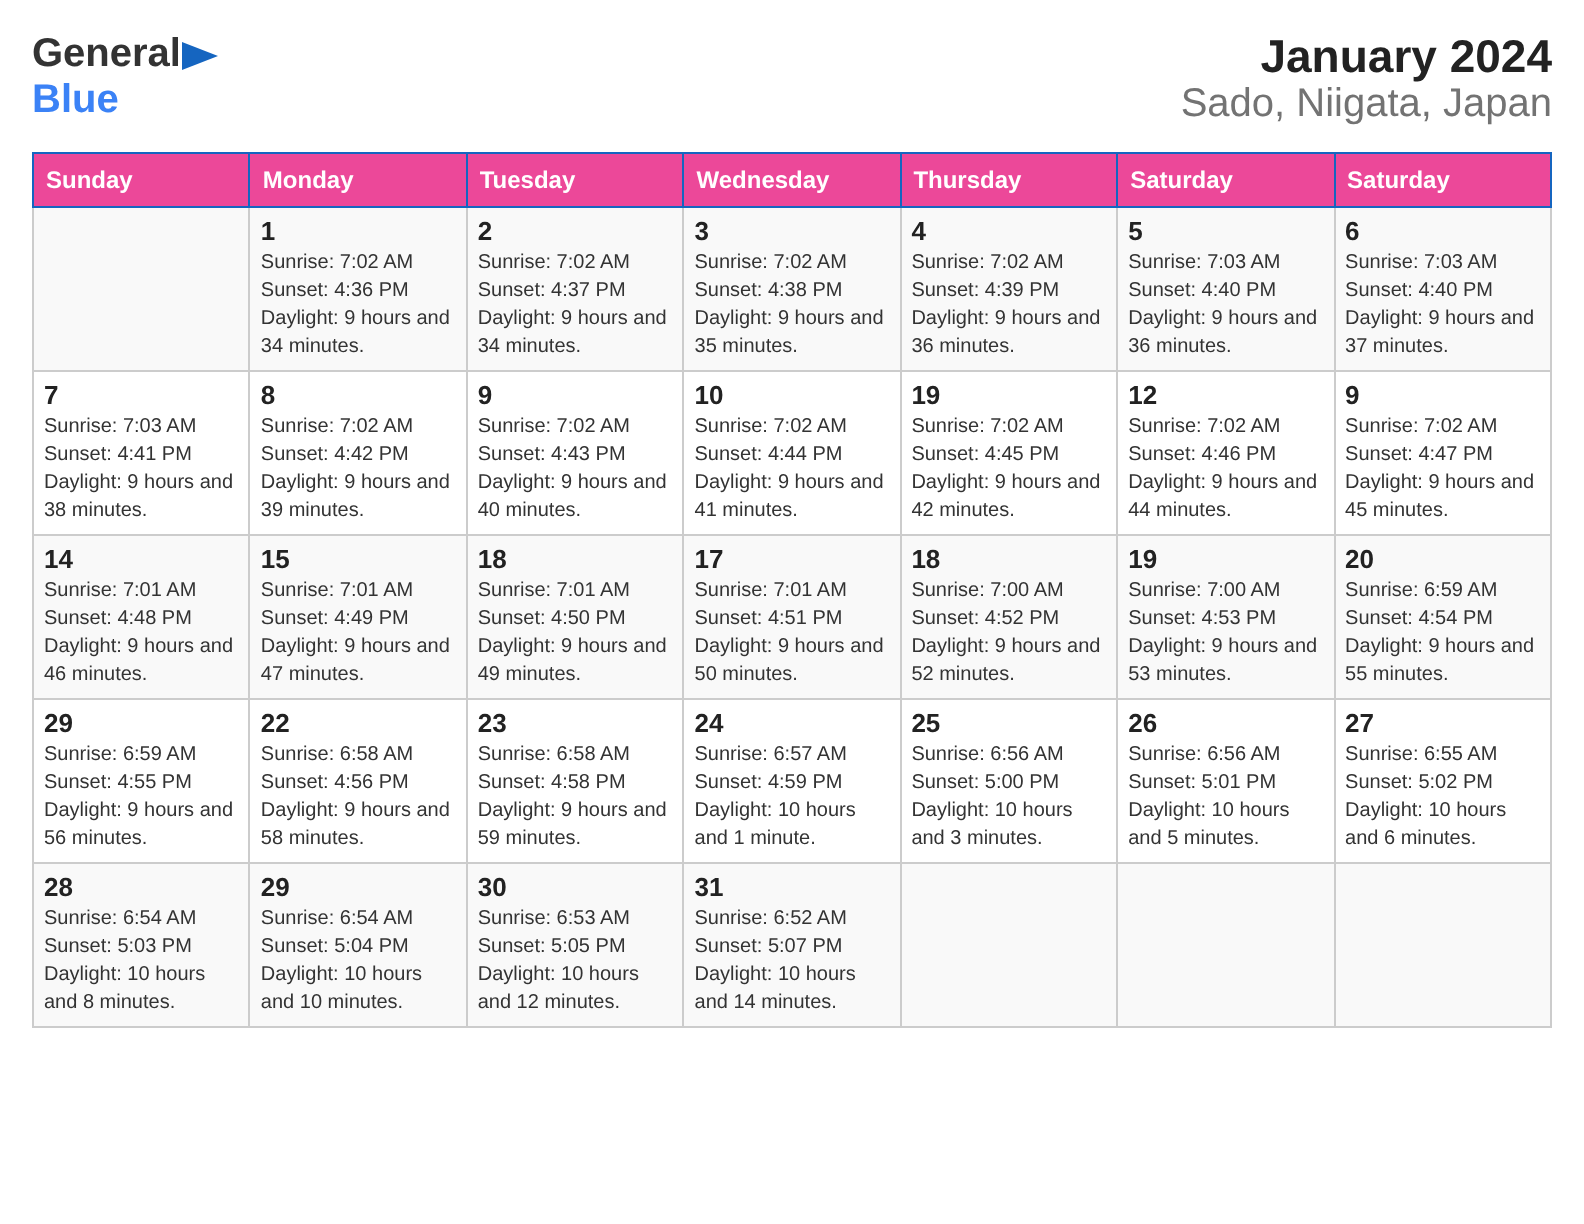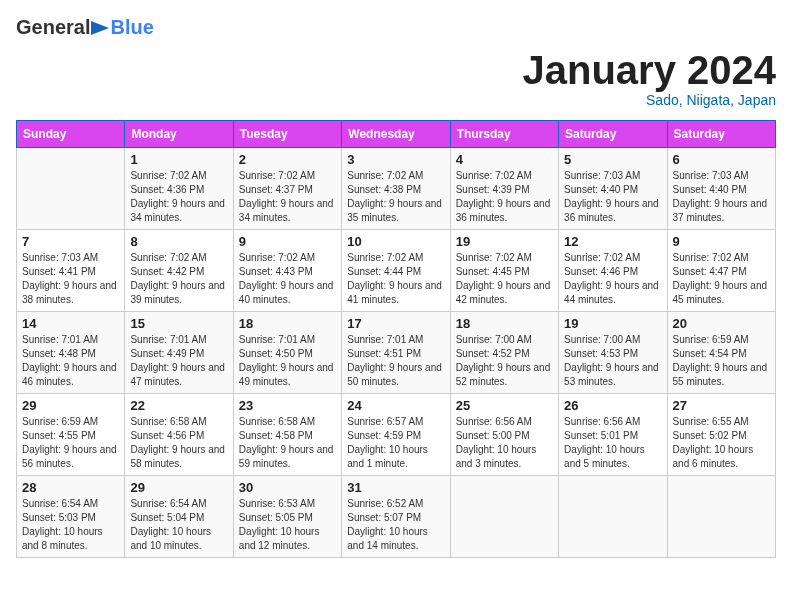--- a/index.html
+++ b/index.html
@@ -11,44 +11,43 @@
       padding: 16px;
     }
     .header {
       display: flex;
       justify-content: space-between;
       align-items: flex-start;
       margin-bottom: 12px;
     }
     .logo {
       display: flex;
-      flex-direction: row;
+      flex-direction: column;
       align-items: flex-start;
     }
     .title-block {
       text-align: right;
     }
     .cal-title {
-      font-size: 40px;
+      font-size: 23px;
       font-weight: bold;
       color: #222;
       line-height: 1.1;
-      margin-top: 32px;
     }
     .cal-subtitle {
-      font-size: 14px;
-      color: #0369a1;
+      font-size: 20px;
+      color: #737373;
     }
     table {
       width: 100%;
       border-collapse: collapse;
       font-size: 11px;
     }
     thead tr th {
-      background-color: #d946ef;
+      background-color: #ec4899;
       color: #fff;
       text-align: left;
       padding: 6px 6px;
       font-size: 12px;
       font-weight: bold;
       border: 1px solid #1565c0;
     }
     tbody tr td {
       border: 1px solid #ccc;
       vertical-align: top;

